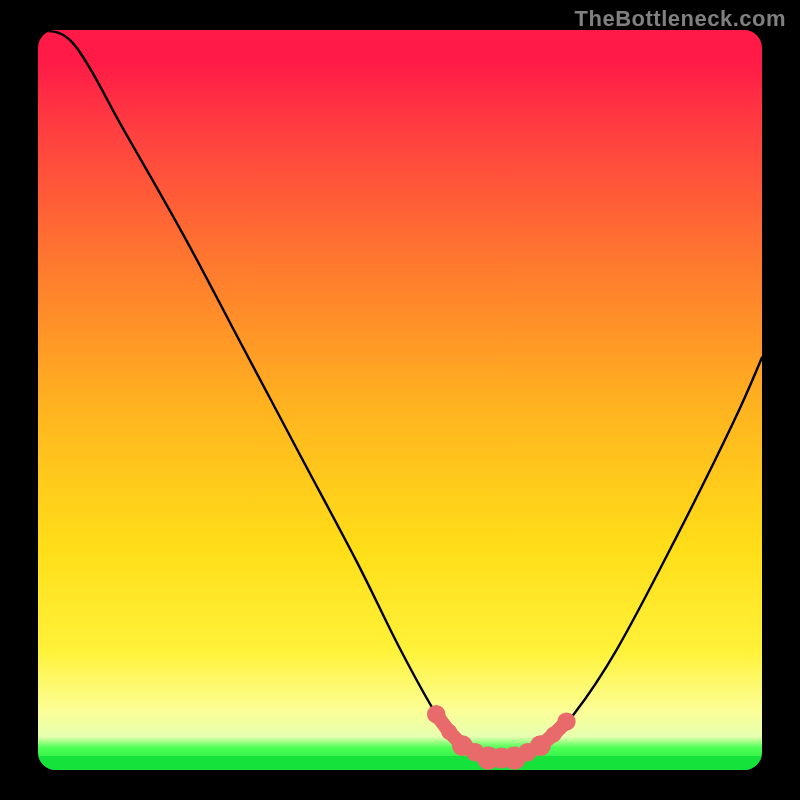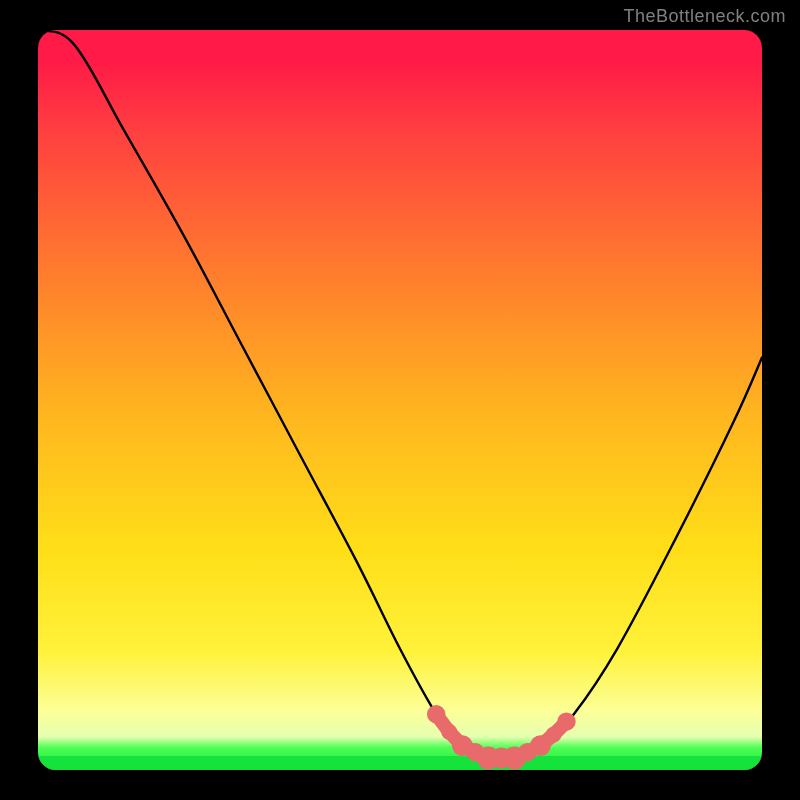--- a/index.html
+++ b/index.html
@@ -17,22 +17,22 @@
     position: relative;
     width: 800px;
     height: 800px;
   }
 
   .watermark {
     position: absolute;
     top: 6px;
     right: 14px;
     color: #808080;
-    font-size: 18px;
-    font-weight: 400;
+    font-size: 22px;
+    font-weight: 700;
     letter-spacing: 0.5px;
     z-index: 20;
     user-select: none;
   }
 
   
   .panel {
     position: absolute;
     left: 38px;
     top: 30px;

